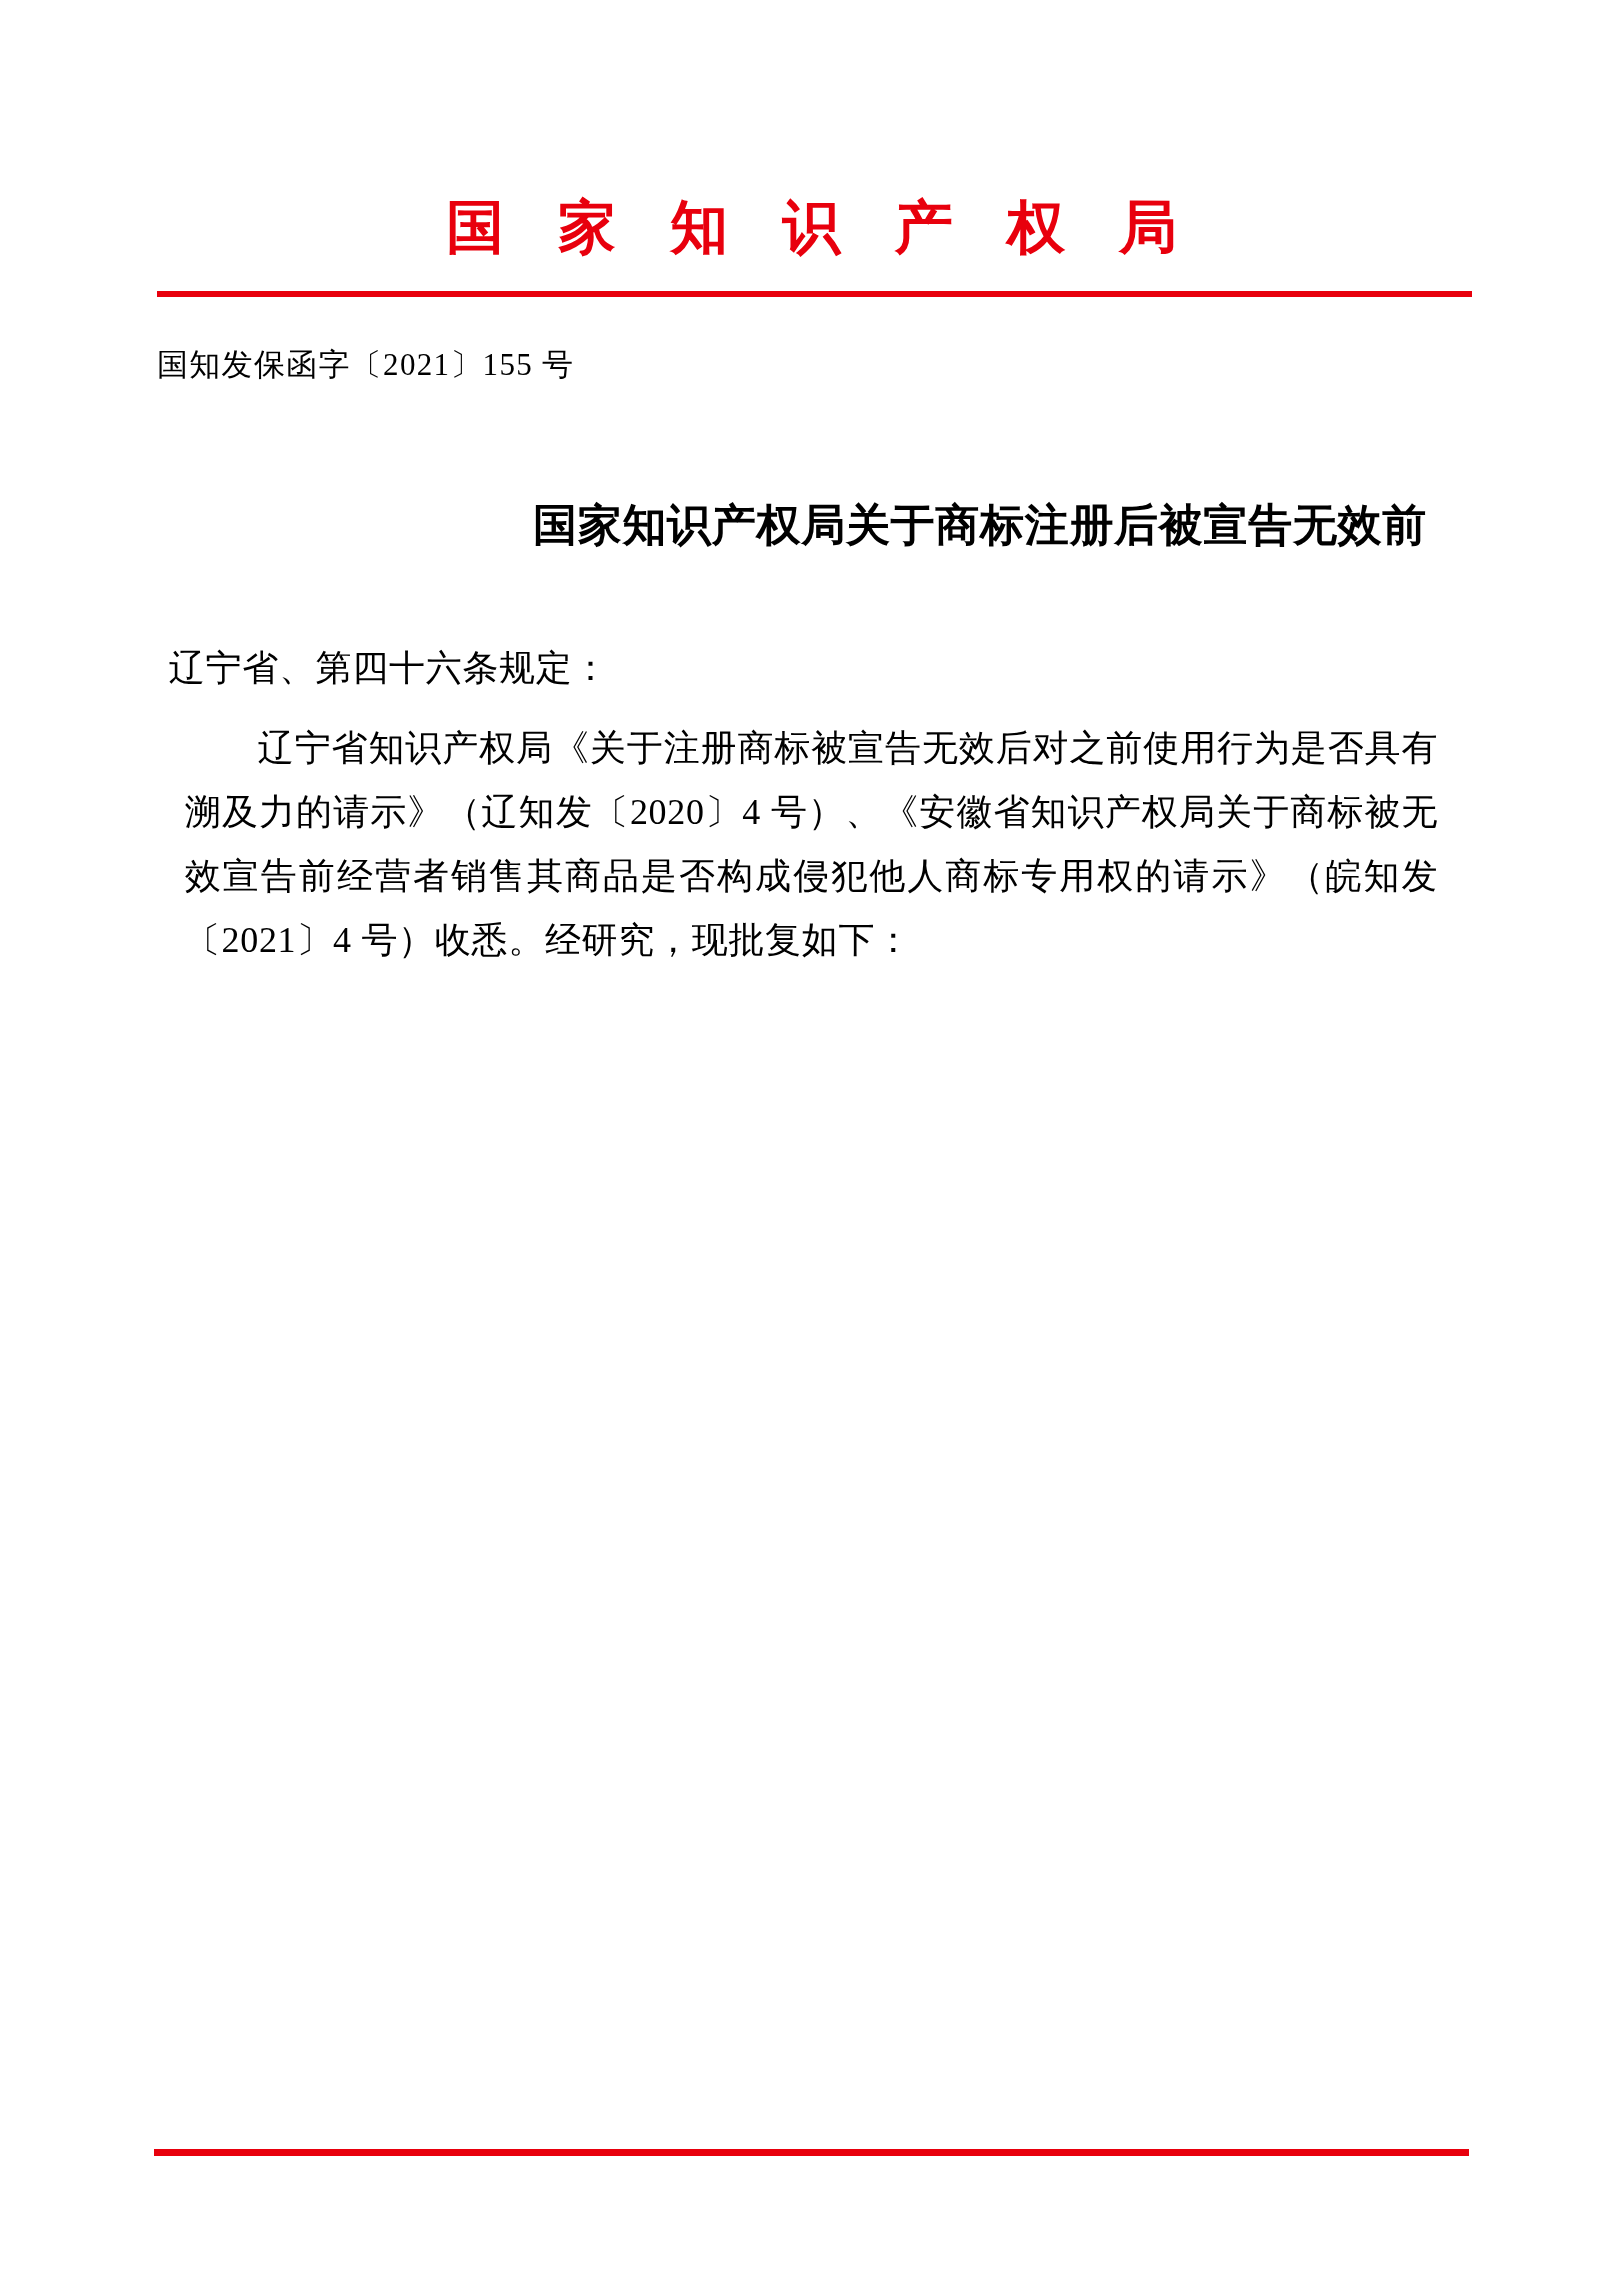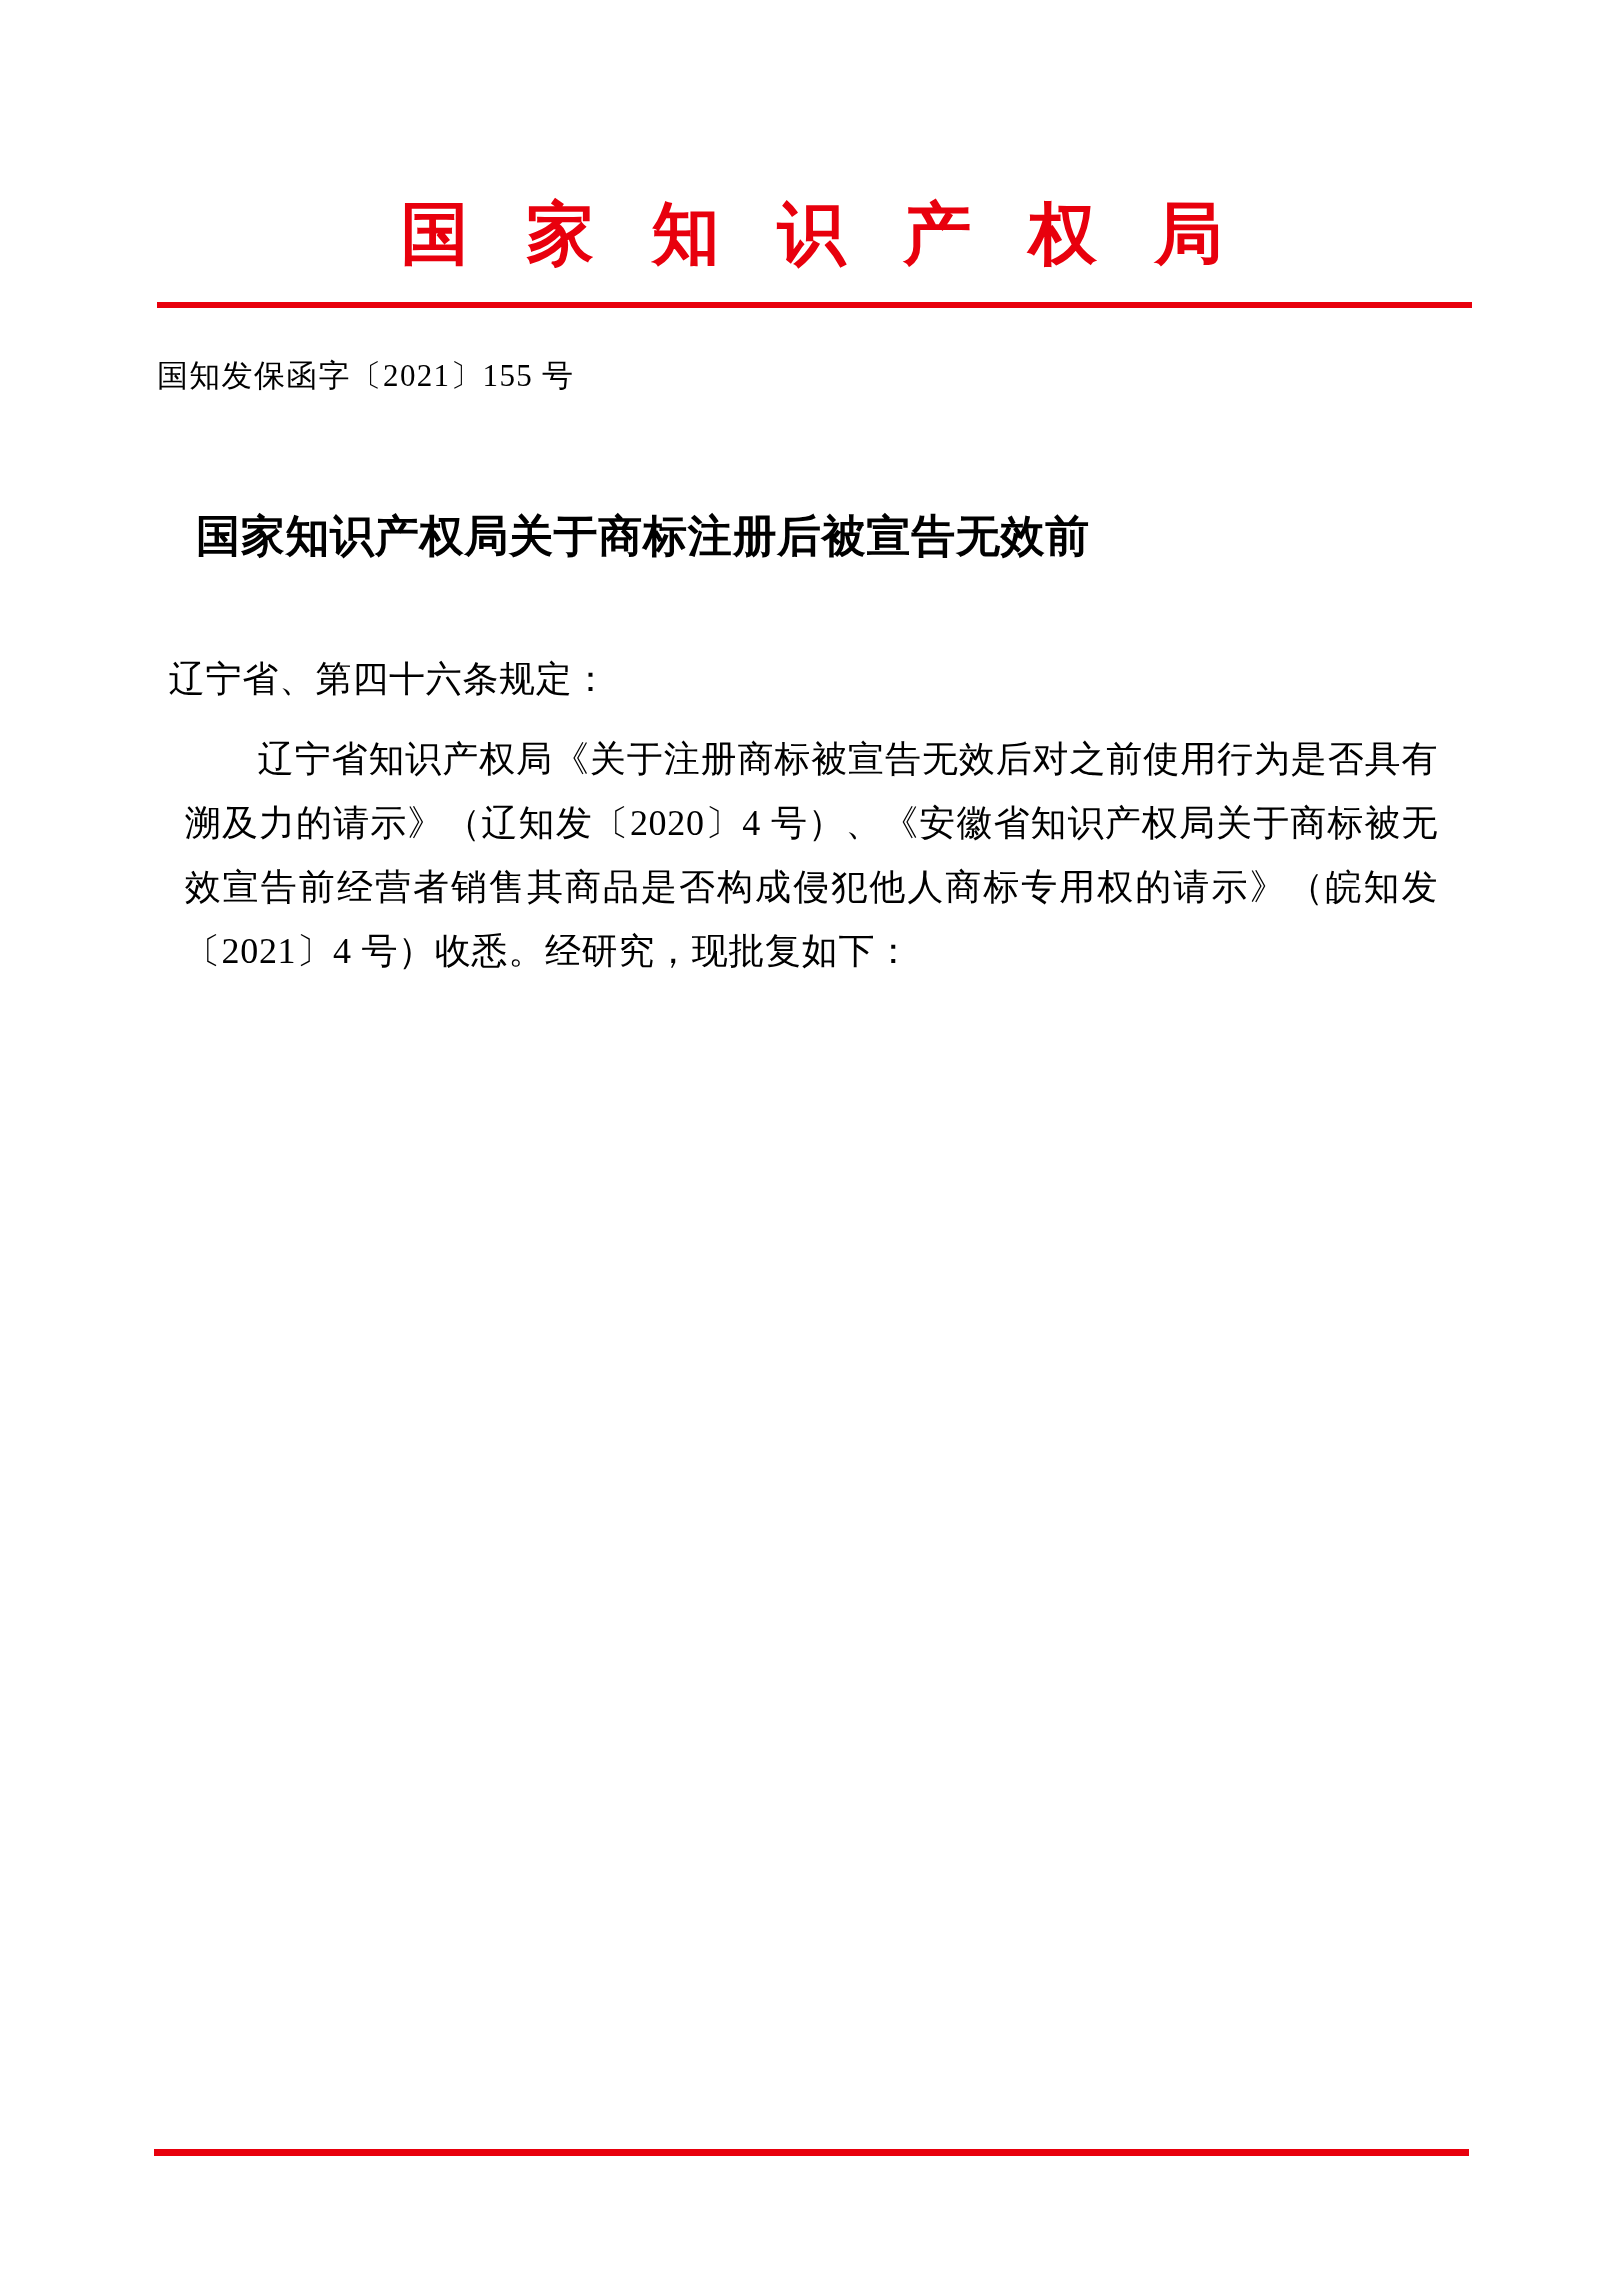--- a/index.html
+++ b/index.html
@@ -25,21 +25,21 @@
 
   
   .masthead {
     padding-top: 196px;
     text-align: center;
   }
   .masthead-title {
     color: #e8000d;
     font-family: "DejaVu Serif", "Liberation Serif", serif;
     font-weight: bold;
-    font-size: 68px;
+    font-size: 58px;
     letter-spacing: 17px;
     line-height: 1.1;
     text-indent: 17px;
     white-space: nowrap;
   }
   .masthead-rule {
     margin: 31px auto 0 auto;
     width: 1315px;
     height: 5.9px;
     background: #e8000d;
@@ -50,21 +50,21 @@
     margin-top: 47px;
     text-align: left;
     font-size: 31px;
     letter-spacing: 1.3px;
     font-family: "Liberation Serif", "DejaVu Serif", serif;
   }
 
   
   .doc-title {
     margin-top: 105px;
-    text-align: left;
+    text-align: right;
     font-family: "DejaVu Serif", "Liberation Serif", serif;
     font-weight: bold;
     font-size: 44px;
     line-height: 1.55;
     letter-spacing: 0.7px;
     padding: 0 39px;
   }
   .doc-title .line {
     display: block;
   }

